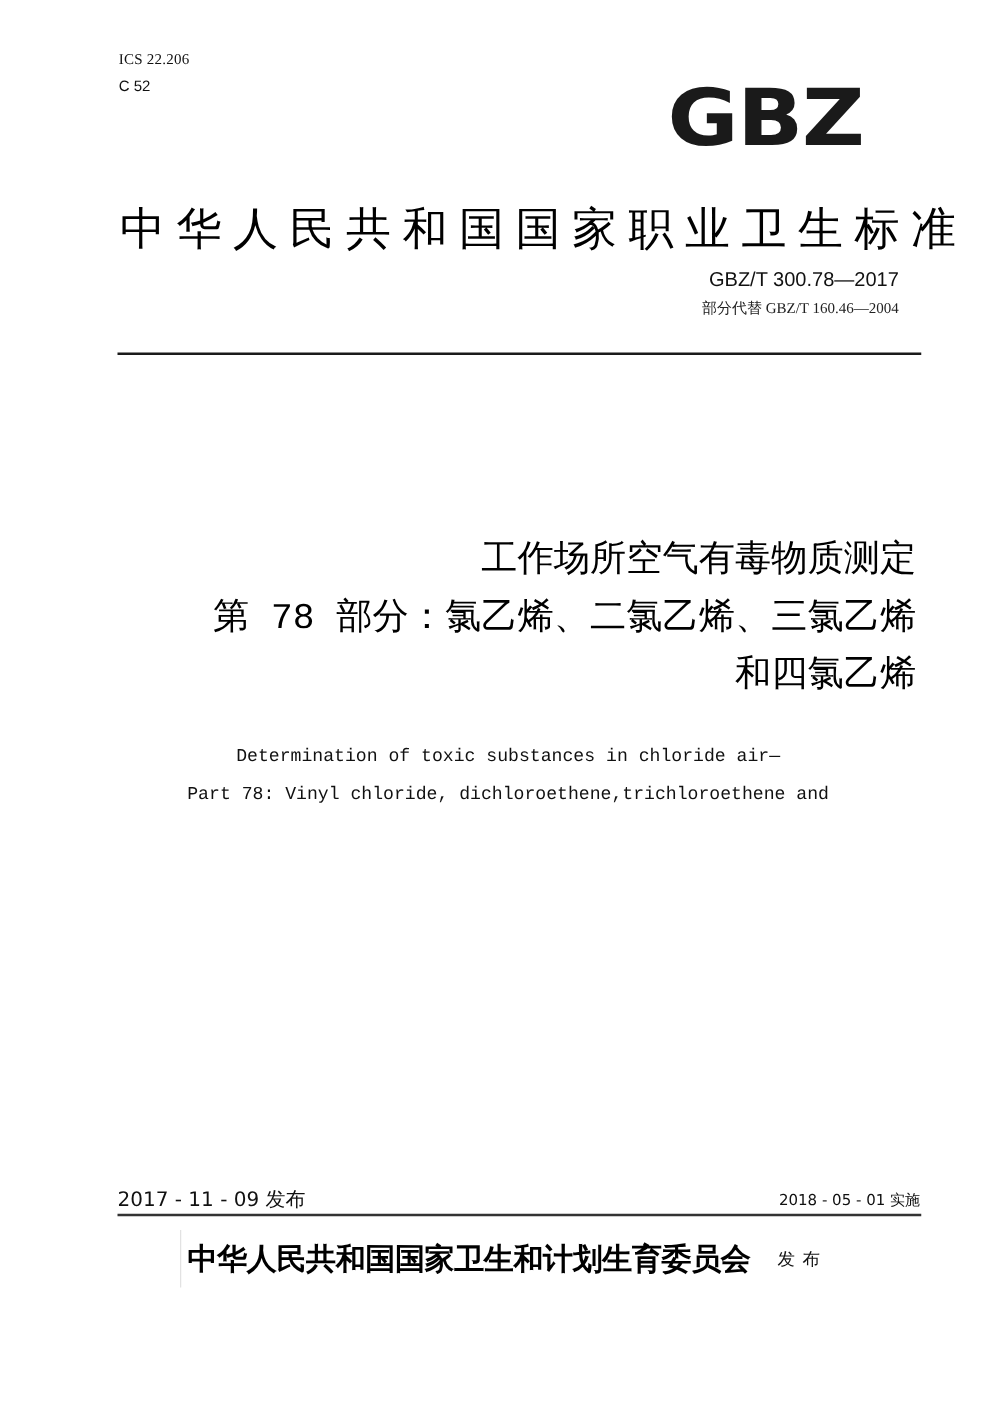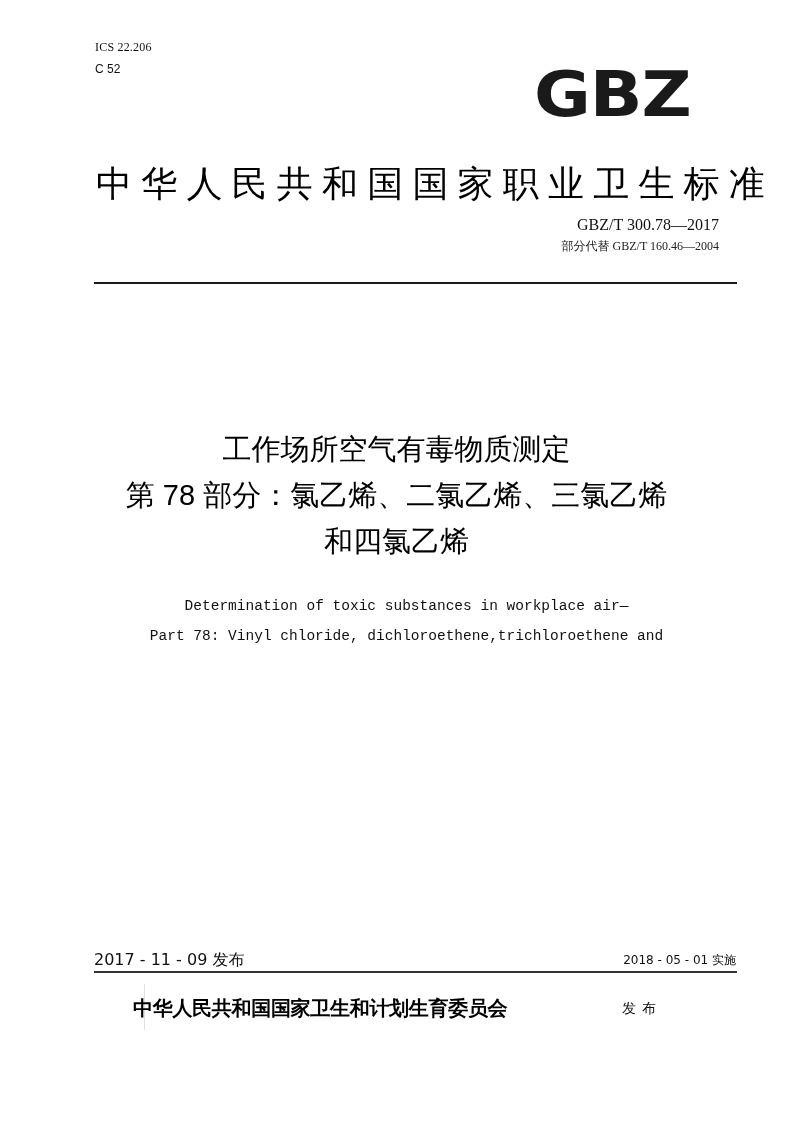--- a/index.html
+++ b/index.html
@@ -50,21 +50,21 @@
       font-family: "DejaVu Sans", "Liberation Sans", sans-serif;
       font-size: 36px;
       line-height: 44px;
       letter-spacing: 9.2px;
       white-space: nowrap;
       color: #000;
     }
 
     .std-number {
       right: 74px; top: 215px;
-      font-family: Liberation Serif, serif;
+      font-family: Liberation Sans, sans-serif;
       font-size: 16px;
       line-height: 20px;
       text-align: right;
       white-space: nowrap;
     }
     .replaces {
       right: 74px; top: 238px;
       font-family: "Liberation Serif", "DejaVu Serif", serif;
       font-size: 12px;
       line-height: 16px;
@@ -75,22 +75,22 @@
 
     .rule-top {
       left: 94px; top: 282px;
       width: 643px; height: 2px;
       background: #1a1a1a;
     }
 
     .main-title {
       left: 60px; top: 426px;
       width: 673px;
-      text-align: center;
-      font-family: Liberation Sans, sans-serif;
+      text-align: right;
+      font-family: Liberation Mono, monospace;
       font-size: 29px;
       line-height: 46px;
       color: #000;
     }
     .main-title div { white-space: nowrap; }
 
     .english-title {
       left: 80px; top: 591px;
       width: 653px;
       text-align: center;
@@ -122,24 +122,24 @@
       background: #333;
     }
 
     .side-mark {
       left: 144px; top: 984px;
       width: 1px; height: 46px;
       background: #e2e2e2;
     }
 
     .issuer {
-      left: 133px; top: 993px;
+      left: 150px; top: 993px;
       font-family: Liberation Serif, serif;
       font-weight: bold;
-      font-size: 20px;
+      font-size: 24px;
       line-height: 30px;
       white-space: nowrap;
       letter-spacing: -0.3px;
       color: #000;
     }
     .issuer-suffix {
       left: 622px; top: 999px;
       font-family: Liberation Mono, monospace;
       font-size: 14px;
       line-height: 20px;
@@ -162,21 +162,21 @@
 
 <div class="abs rule-top"></div>
 
 <div class="abs main-title">
   <div>工作场所空气有毒物质测定</div>
   <div>第 78 部分：氯乙烯、二氯乙烯、三氯乙烯</div>
   <div>和四氯乙烯</div>
 </div>
 
 <div class="abs english-title">
-  <div>Determination of toxic substances in workplace air—</div>
+  <div>Determination of toxic substances in chloride air—</div>
   <div>Part 78: Vinyl chloride, dichloroethene,trichloroethene and</div>
 </div>
 
 <div class="abs issue-date">2017 - 11 - 09 发布</div>
 <div class="abs impl-date">2018 - 05 - 01 实施</div>
 <div class="abs rule-bottom"></div>
 
 <div class="abs side-mark"></div>
 <div class="abs issuer">中华人民共和国国家卫生和计划生育委员会</div>
 <div class="abs issuer-suffix">发布</div>

